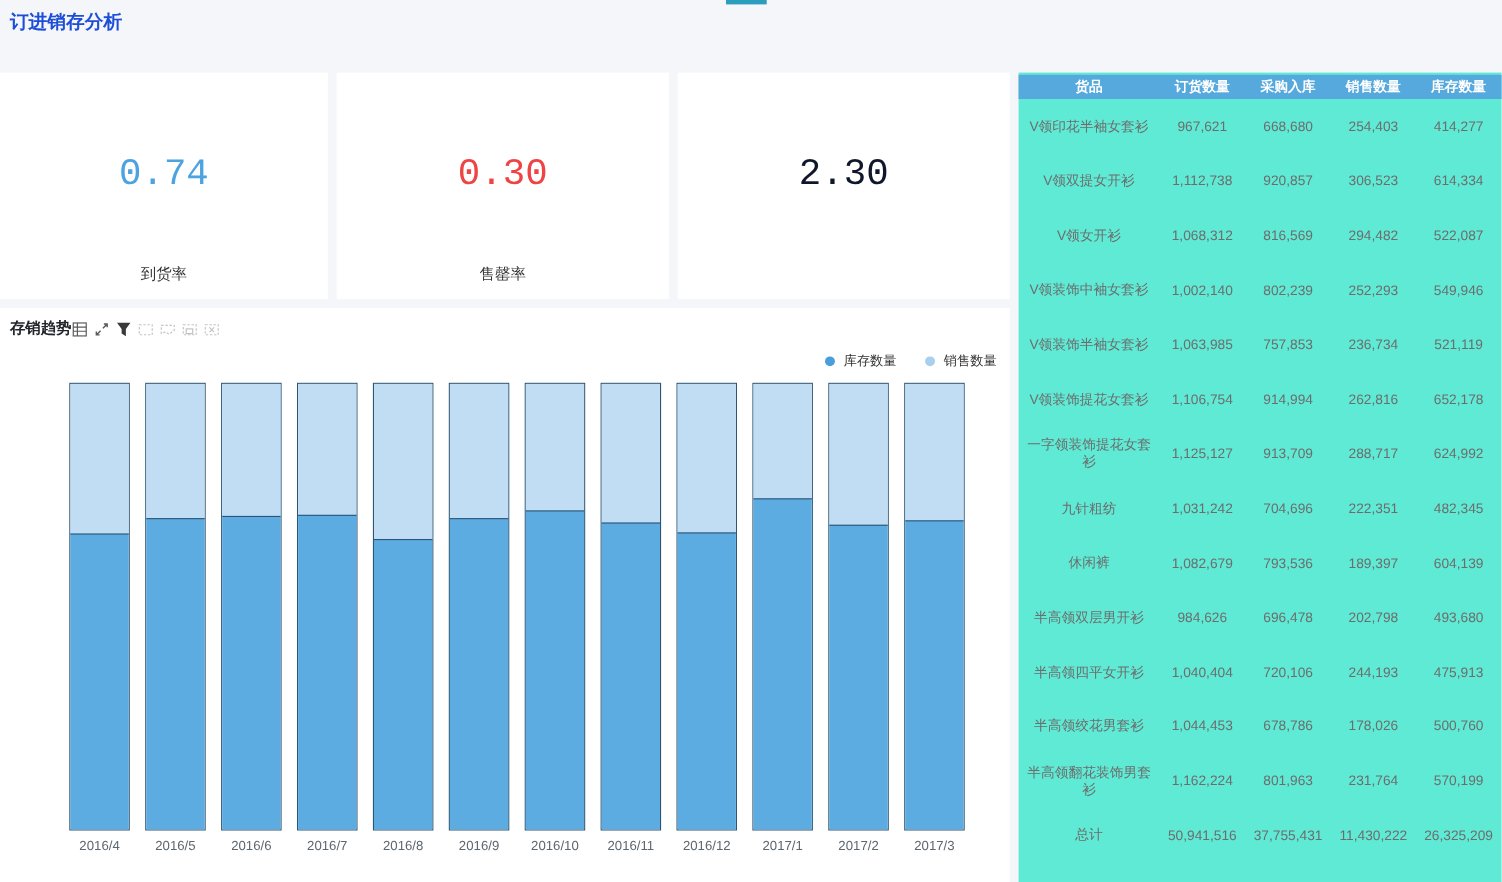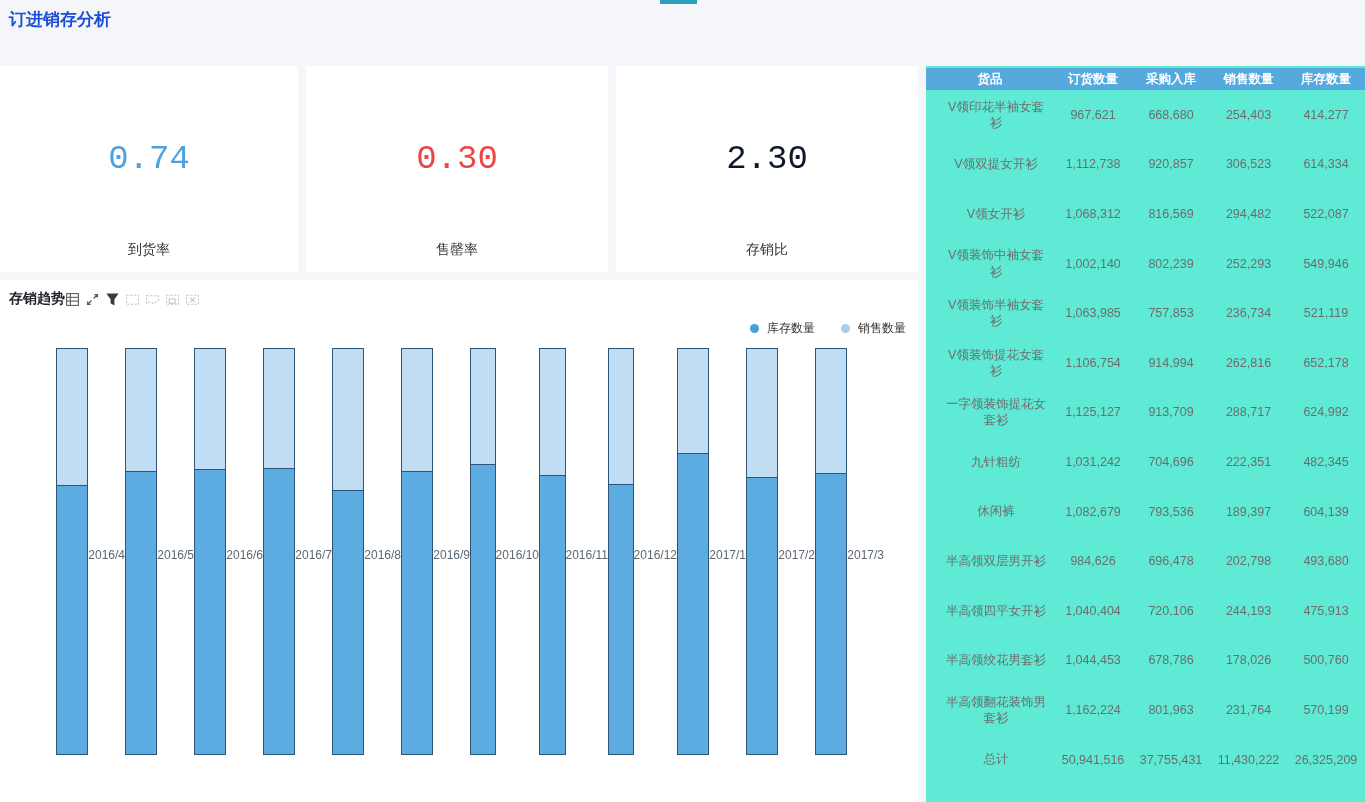--- a/index.html
+++ b/index.html
@@ -22,54 +22,53 @@
   .chart-header { position:absolute; top:10px; left:9px; right:10px; display:flex; justify-content:flex-start; align-items:center; }
   .chart-title { font-size:14px; font-weight:bold; color:#21252b; }
   .toolbar { display:flex; gap:5px; align-items:center; }
   .icon { width:15px; height:15px; display:inline-block; cursor:pointer; }
   .icon svg { width:15px; height:15px; display:block; }
   .legend { position:absolute; top:40px; right:12px; display:flex; gap:26px; align-items:center; }
   .legend-item { display:flex; gap:8px; align-items:center; font-size:12px; color:#333; cursor:pointer; }
   .legend-dot { width:9px; height:9px; border-radius:50%; }
 
   .plot { position:absolute; left:56px; top:68px; display:flex; }
-  .bar-slot { width:69px; display:flex; align-items:center; }
+  .bar-slot { width:69px; display:flex; flex-direction:column; align-items:center; }
   .bar { width:55px; height:407px; display:flex; flex-direction:column; border:1px solid #2d5676; }
   .seg-sales { width:100%; }
   .seg-inv { width:100%; flex:1; border-top:1px solid #2d5676; }
   .bar-label { margin-top:7px; font-size:12px; color:#5d6770; }
 
   
   .table-panel { position:absolute; left:926px; top:66px; width:439px; height:736px; background:#5eead4; }
   .thead { display:grid; grid-template-columns:128px 78px 78px 77px 78px; height:22px; margin-top:2px;
            background:#56a9dd; align-items:center; text-align:center; color:#fff; font-size:12.5px; font-weight:bold; }
   .tbody { display:grid; grid-auto-rows:49.6px; }
   .trow { display:grid; grid-template-columns:128px 78px 78px 77px 78px; align-items:center; text-align:center;
           font-size:12.5px; color:#6d6d6d; cursor:default; }
-  .trow .cell-name { padding:0 5px; line-height:1.3;margin-left:12px; }
+  .trow .cell-name { padding:0 5px; line-height:1.3; }
 </style>
 </head>
 <body>
 
 <div class="page">
   <div class="tab-indicator"></div>
   <div class="page-title">订进销存分析</div>
 
   <div class="kpi-row">
       <div class="kpi-card">
         <span class="kpi-value" style="color: rgb(77, 163, 224);">0.74</span>
         <span class="kpi-label">到货率</span>
       </div>
       <div class="kpi-card">
         <span class="kpi-value" style="color: #ef4444;">0.30</span>
         <span class="kpi-label">售罄率</span>
       </div>
       <div class="kpi-card">
         <span class="kpi-value" style="color: #0f172a;">2.30</span>
-        <span class="kpi-label">存销比</span>
       </div>
     </div>
 
   <section class="chart-panel">
     <div class="chart-header">
       <span class="chart-title">存销趋势</span>
       <div class="toolbar">
           <span class="icon">
             <svg viewBox="0 0 14 14" fill="none" stroke="#5a5a5a">
               <rect x="1.5" y="1.5" width="11" height="11"></rect>

